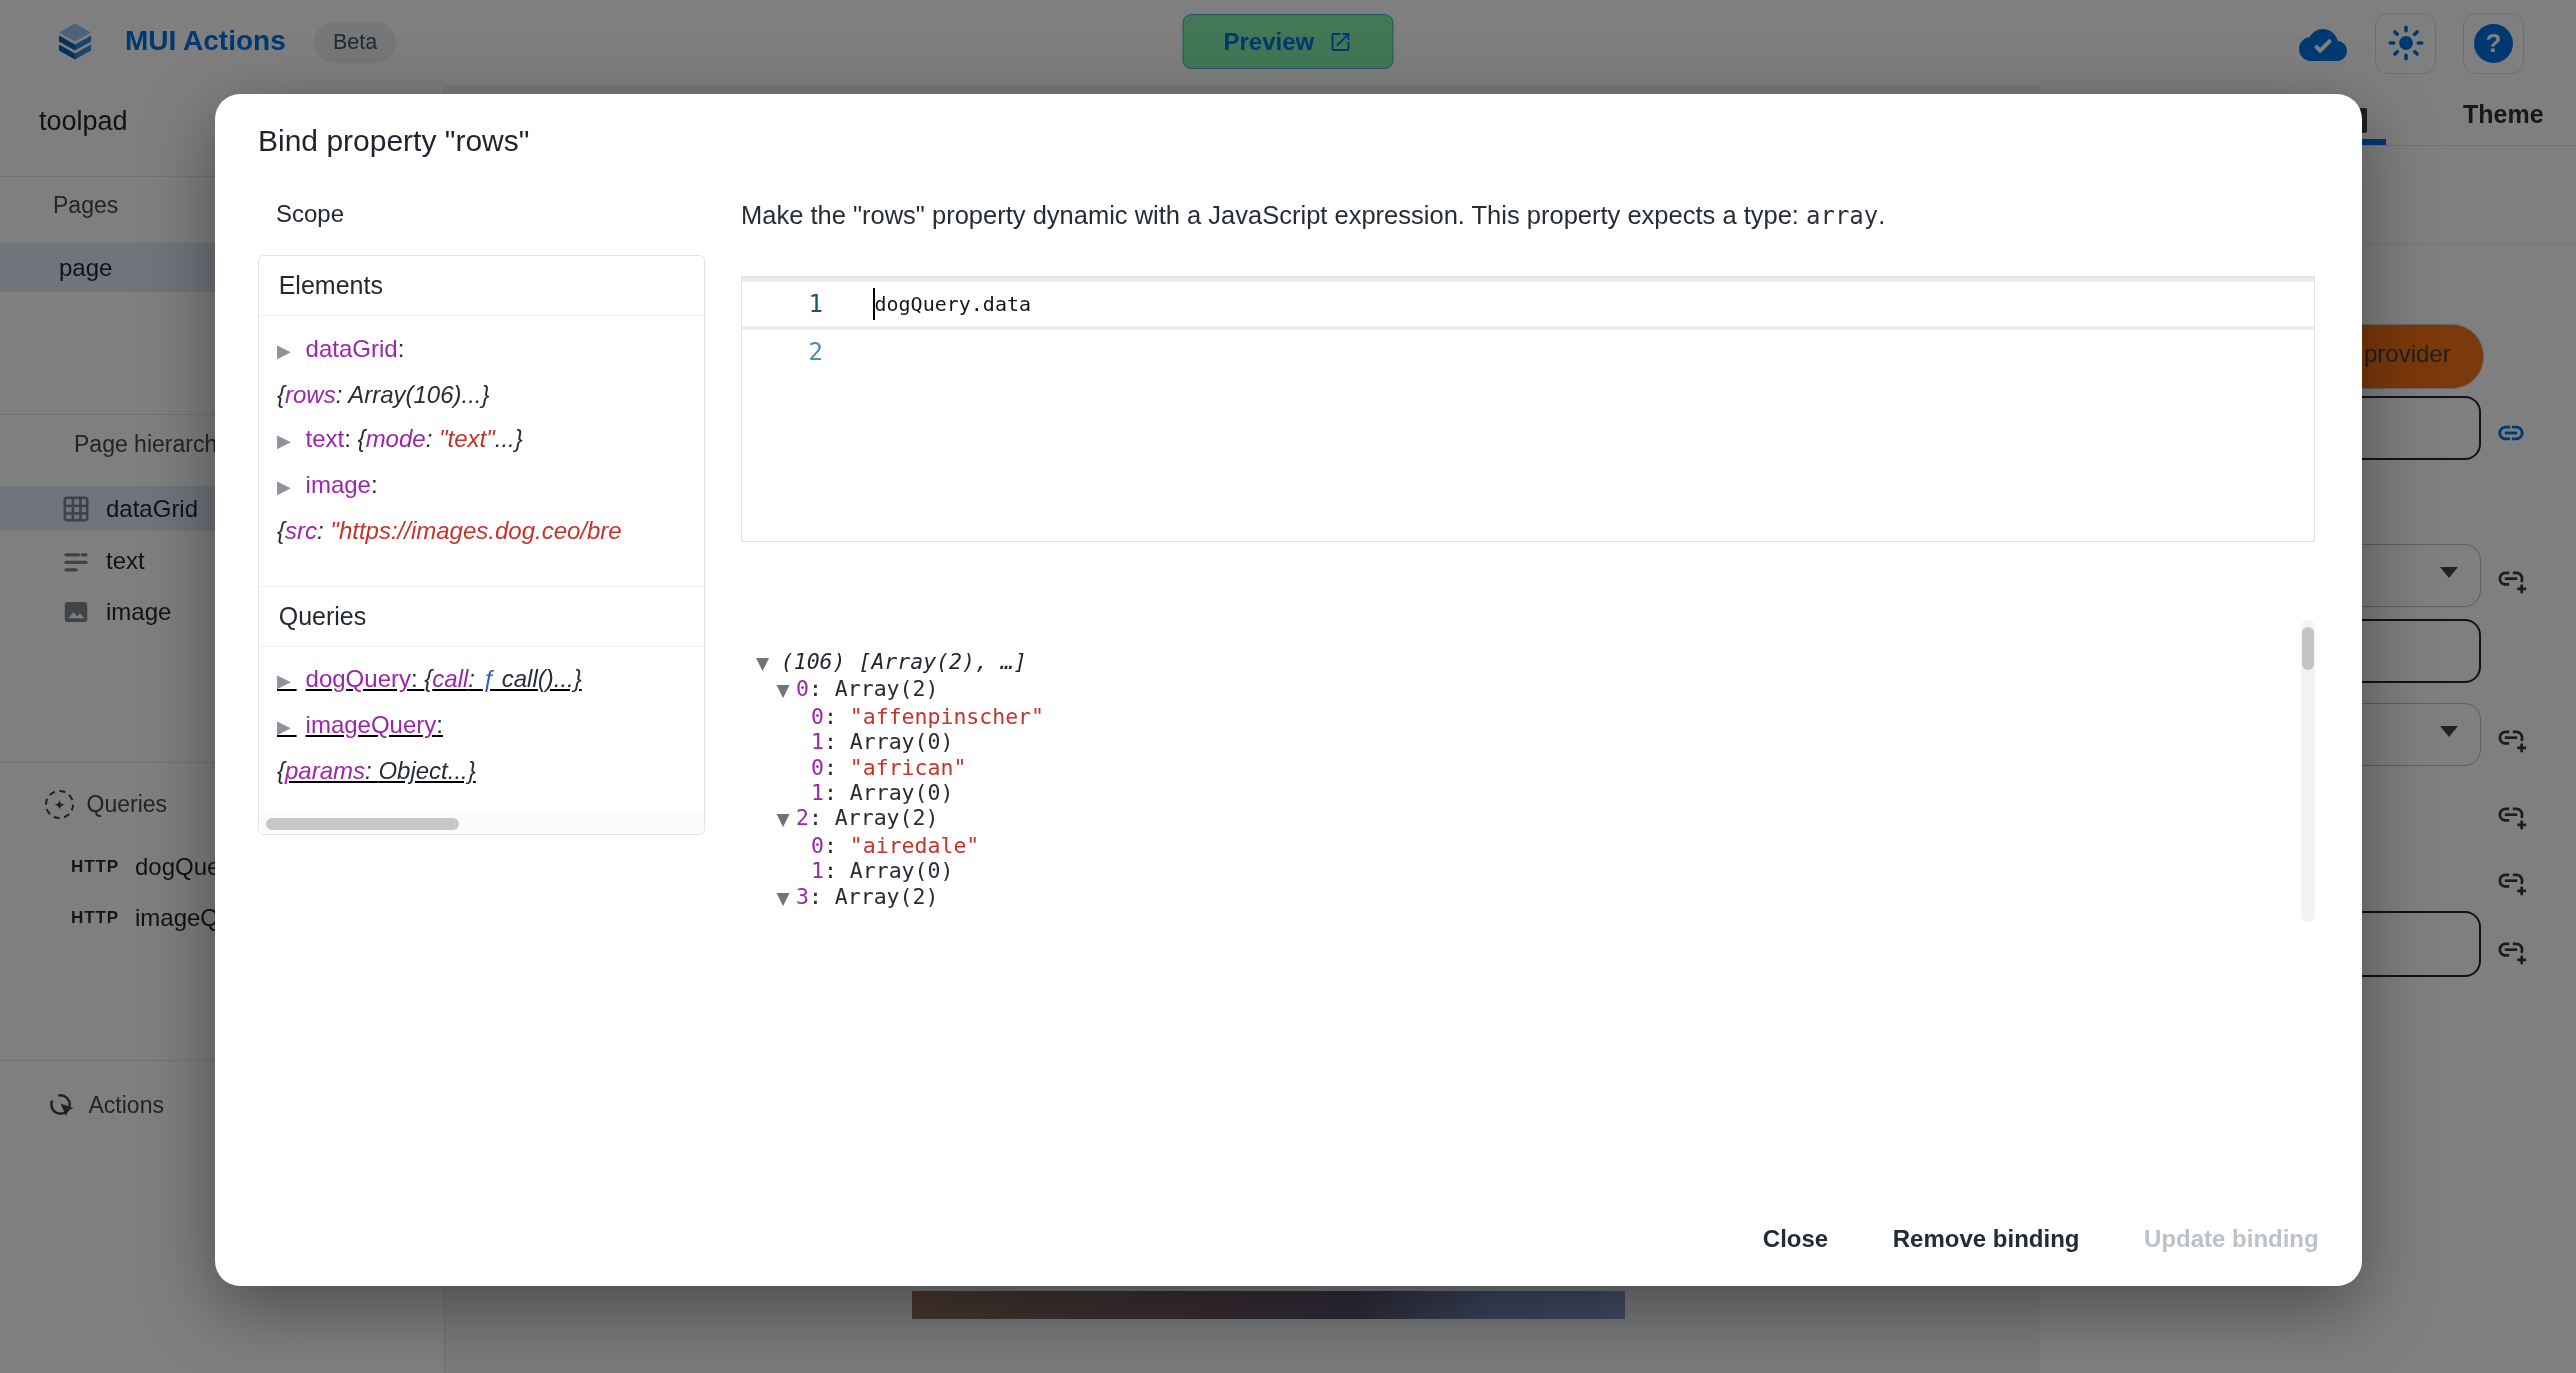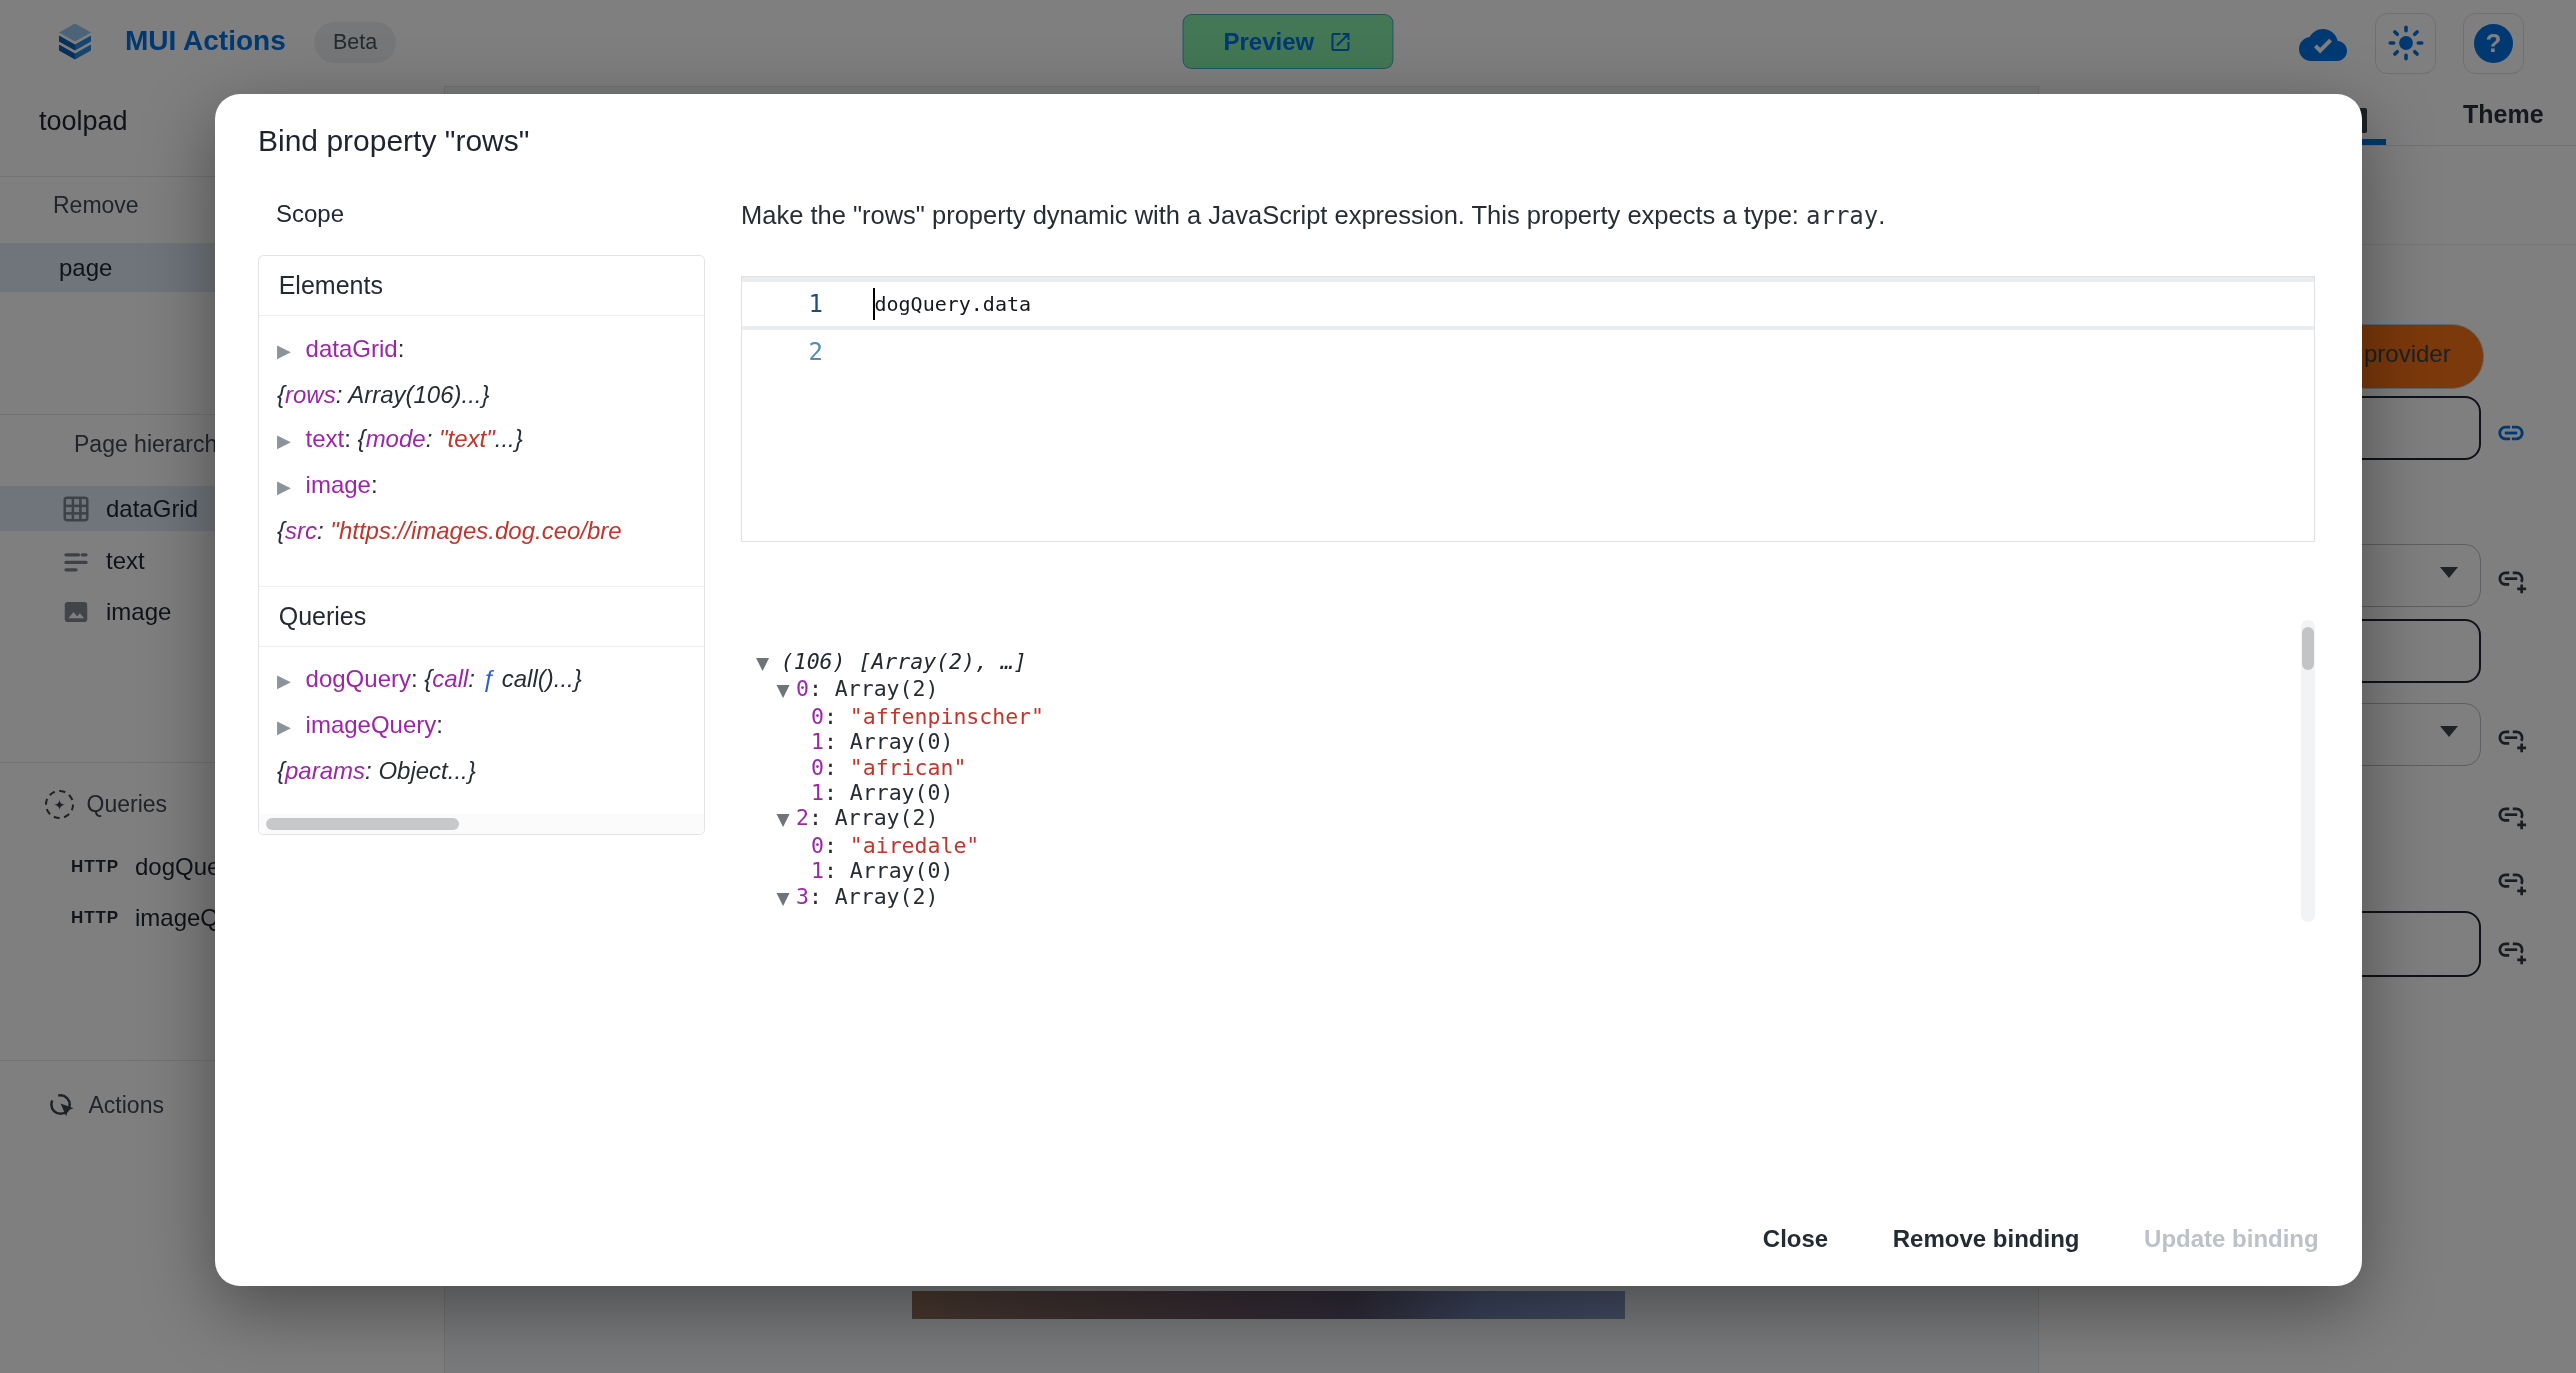--- a/index.html
+++ b/index.html
@@ -50,21 +50,21 @@
   .modal{position:absolute;left:215px;top:94px;width:2147px;height:1192px;background:#fff;border-radius:25px;
     box-shadow:0 21.5px 72px rgba(0,0,0,.4);z-index:20;}
   .m-title{position:absolute;left:43px;top:30px;font-size:30px;font-weight:500;color:#1d2430;}
   .m-scope-label{position:absolute;left:61px;top:106px;font-size:24px;color:#222933;}
   .scope-panel{position:absolute;left:43px;top:161px;width:447px;height:580px;border:0.9px solid #e1e3e6;border-radius:5.4px;
     box-sizing:border-box;display:flex;flex-direction:column;overflow:hidden;background:#fff;}
   .scope-head{flex:0 0 59px;display:flex;align-items:center;padding-left:19.7px;font-size:25px;color:#232a33;border-bottom:0.9px solid #eceef0;}
   .scope-head.qh{border-top:0.9px solid #eceef0;}
   .scope-list{padding:10.7px 0 0 18px;font-size:24px;line-height:44px;white-space:nowrap;overflow:hidden;}
   .scope-list.el{flex:0 0 259px;}
-  .scope-list.qu{flex:0 0 142px;}
+  .scope-list.qu{flex:0 0 142px;text-decoration:underline;}
   .hscroll{margin-top:auto;height:19.7px;position:relative;background:#fbfbfc;}
   .hscroll .thumb{position:absolute;left:7.2px;top:3.6px;width:193px;height:11.6px;border-radius:6.3px;background:#c6c8ca;}
   .m-desc{position:absolute;left:526px;top:107px;font-size:25.5px;color:#2b323c;white-space:nowrap;}
   
   .editor{position:absolute;left:526px;top:182px;width:1574px;height:266px;border:0.9px solid #dfe2e5;background:#fff;box-sizing:border-box;}
   .ed-top{height:4.5px;background:#eaedef;}
   .ed-row{display:flex;height:44px;align-items:center;}
   .ed-row.active{border-bottom:4.5px solid #eaedef;}
   .ed-gutter{flex:0 0 81px;text-align:right;padding-right:19.7px;font-family:"DejaVu Sans Mono",monospace;font-size:24px;}
   .ed-code{padding-left:30px;font-family:"DejaVu Sans Mono",monospace;font-size:20px;color:#14171c;display:flex;align-items:center;}
@@ -139,21 +139,21 @@
     </div>
     <div class="icon-btn">
       <div class="help-circle">?</div>
     </div>
   </div>
 </div>
 
 <div class="sidebar">
   <div class="sb-title">toolpad</div>
   <div class="sb-div" style="top:90px"></div>
-  <div class="sb-label" style="left:53px;top:106px">Remove</div>
+  <div class="sb-label" style="left:53px;top:106px">Pages</div>
   <div class="sb-row sel" style="top:157px;height:49px">
     <span class="sb-item-label" style="margin-left:59px">page</span>
   </div>
   <div class="sb-div" style="top:328px"></div>
   <div class="sb-label" style="left:74px;top:345px">Page hierarchy</div>
 
   <div class="sb-row sel" style="top:400px;height:45px">
     <svg style="margin-left:61px" width="30" height="30" viewBox="0 0 24 24" fill="none" stroke="#7c838c" stroke-width="2">
       <rect x="3" y="3" width="18" height="18" rx="2"></rect>
         <line x1="9.5" y1="3" x2="9.5" y2="21"></line>

